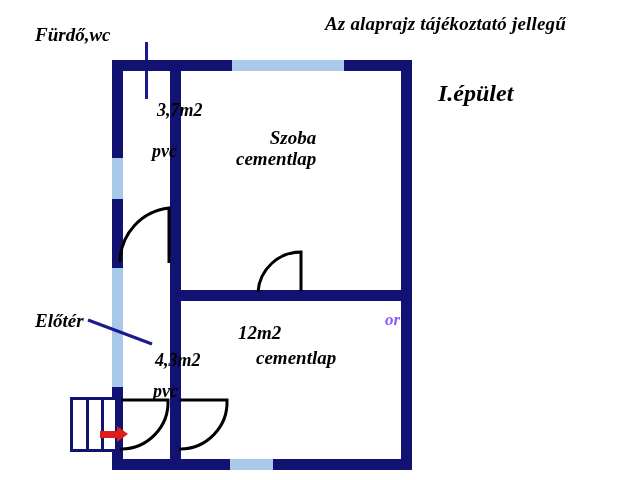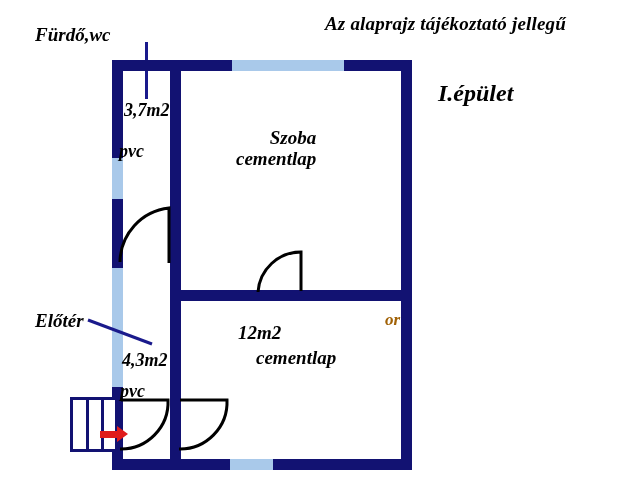--- a/index.html
+++ b/index.html
@@ -30,20 +30,21 @@
     letter-spacing: 0.2px;
   }
   .lbl-building {
     font-size: 24px;
   }
   .lbl-callout {
     font-size: 19px;
   }
   .lbl-area {
     font-size: 18px;
+    padding-left: 33px;
   }
   .lbl-room {
     font-size: 19px;
     text-align: right;
   }
   .lbl-room .room-line {
     display: block;
   }
 
   
@@ -106,21 +107,21 @@
     width: 0;
     height: 0;
     border-top: 8px solid transparent;
     border-bottom: 8px solid transparent;
     border-left: 11px solid #e01b1b;
   }
 
   
   .watermark {
     position: absolute;
-    color: #a16207;
+    color: #8b5cf6;
     font-size: 17px;
     font-style: italic;
     font-weight: bold;
     white-space: nowrap;
     user-select: none;
   }
 </style>
 </head>
 <body>
 

